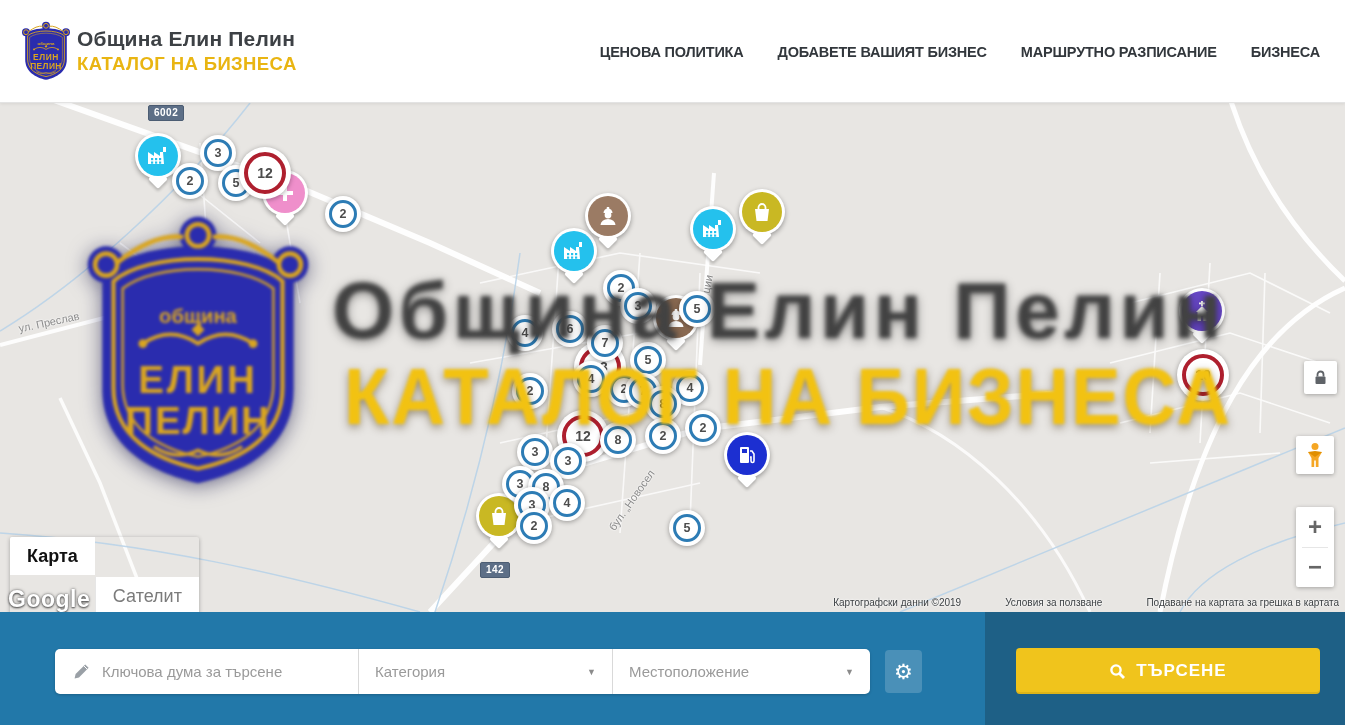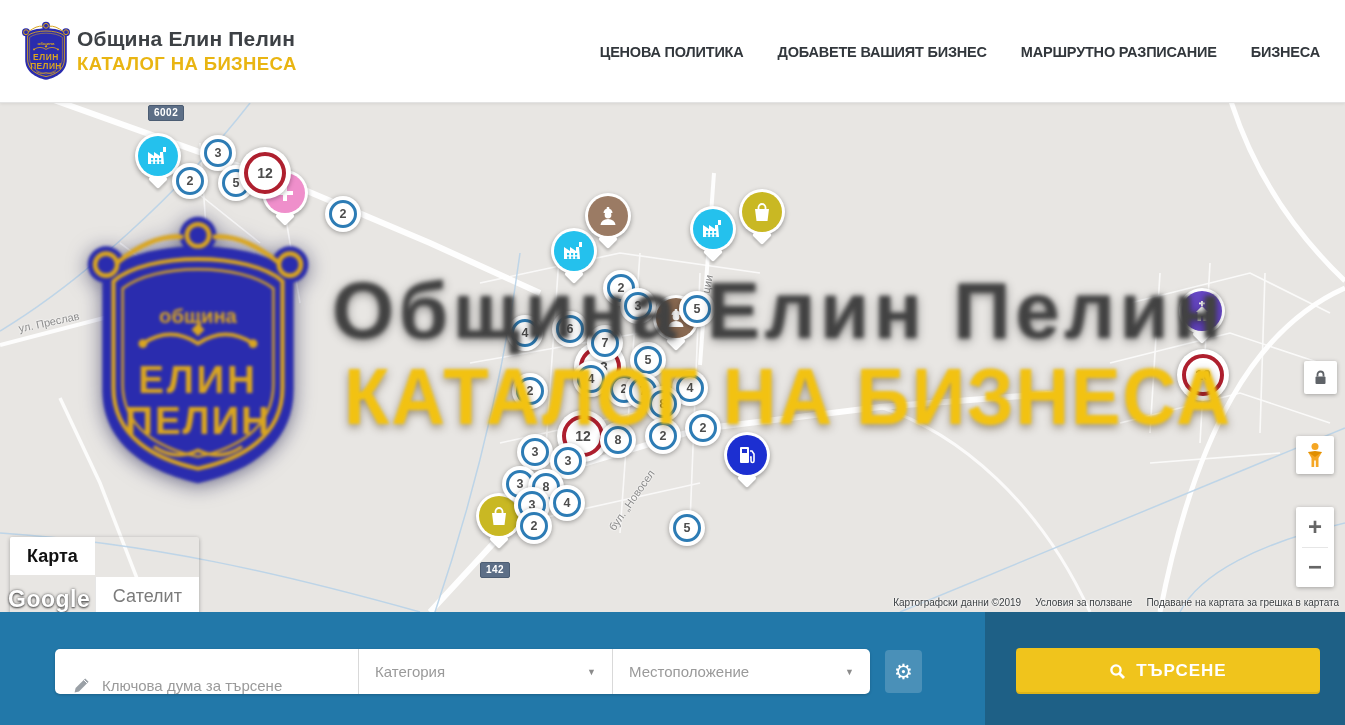--- a/index.html
+++ b/index.html
@@ -65,38 +65,38 @@
     box-shadow:0 1px 4px rgba(0,0,0,.3); border-radius:2px; overflow:hidden; }
   .maptype .btn { height:38px; background:#fff; display:flex; align-items:center; justify-content:center;
     font-size:18px; cursor:pointer; padding:0 17px; }
   .maptype .btn.active { font-weight:700; color:#111; }
   .maptype .btn.idle { color:#7b7b7b; border-left:1px solid #e6e6e6;margin-top:40px; }
   .google-logo { position:absolute; left:8px; top:483px; z-index:50; color:#fff; font-size:23px;
     font-weight:700; letter-spacing:.5px;
     text-shadow:0 0 3px rgba(68,68,68,.8), 0 1px 2px rgba(68,68,68,.9); cursor:pointer; }
   .attribution { position:absolute; right:6px; top:494px; z-index:50; display:flex; gap:14px;
     font-size:10px; color:#3c4043; text-shadow:0 0 2px #fff,0 0 3px #fff; }
-  .attribution span { cursor:pointer; white-space:nowrap; }
+  .attribution span { cursor:pointer; white-space:nowrap;margin-left:30px; }
 
   .ctrl { position:absolute; background:#fff; z-index:50; box-shadow:0 1px 4px rgba(0,0,0,.3);
     border-radius:2px; display:flex; align-items:center; justify-content:center; cursor:pointer; }
   .ctrl-lock { left:1304px; top:258px; width:33px; height:33px; }
   .ctrl-pegman { left:1296px; top:333px; width:38px; height:38px; }
   .ctrl-zoom { left:1296px; top:404px; width:38px; height:80px; flex-direction:column; padding:0; }
   .zoom-half { width:38px; height:40px; display:flex; align-items:center; justify-content:center;
     font-size:24px; font-weight:700; color:#666; cursor:pointer; }
   .zoom-divider { width:26px; height:1px; background:#e6e6e6; }
 
   
   .searchbar { position:absolute; left:0; top:612px; width:1345px; height:113px;
     background:#2278a9; z-index:60; }
   .searchbar .dark { position:absolute; right:0; top:0; width:360px; height:113px; background:#1e6086; }
   .form { position:absolute; left:55px; top:649px; width:815px; height:45px; background:#fff;
     border-radius:5px; z-index:61; display:flex; align-items:center; box-shadow:0 1px 3px rgba(0,0,0,.2); }
-  .field-keyword { flex:0 0 303px; display:flex; align-items:flex-end; height:100%; padding-left:18px; }
+  .field-keyword { flex:0 0 303px; display:flex; align-items:center; height:100%; padding-left:18px; }
   .field-keyword input { border:none; outline:none; font-size:15px; color:#555; width:240px;
     margin-left:12px; font-family:"Liberation Sans",sans-serif; }
   .field-keyword input::placeholder { color:#9a9a9a; }
   .select { display:flex; align-items:center; justify-content:space-between; height:100%;
     border-left:1px solid #d9d9d9; font-size:15px; color:#9a9a9a; cursor:pointer; padding:0 16px; }
   .select .arrow { color:#8b8b8b; font-size:9px; margin-left:8px; }
   .select-category { flex:0 0 254px; }
   .select-location { flex:1; }
   .gear-btn { position:absolute; left:885px; top:650px; width:37px; height:43px; background:#4a90b8;
     border-radius:4px; z-index:61; display:flex; align-items:center; justify-content:center;

